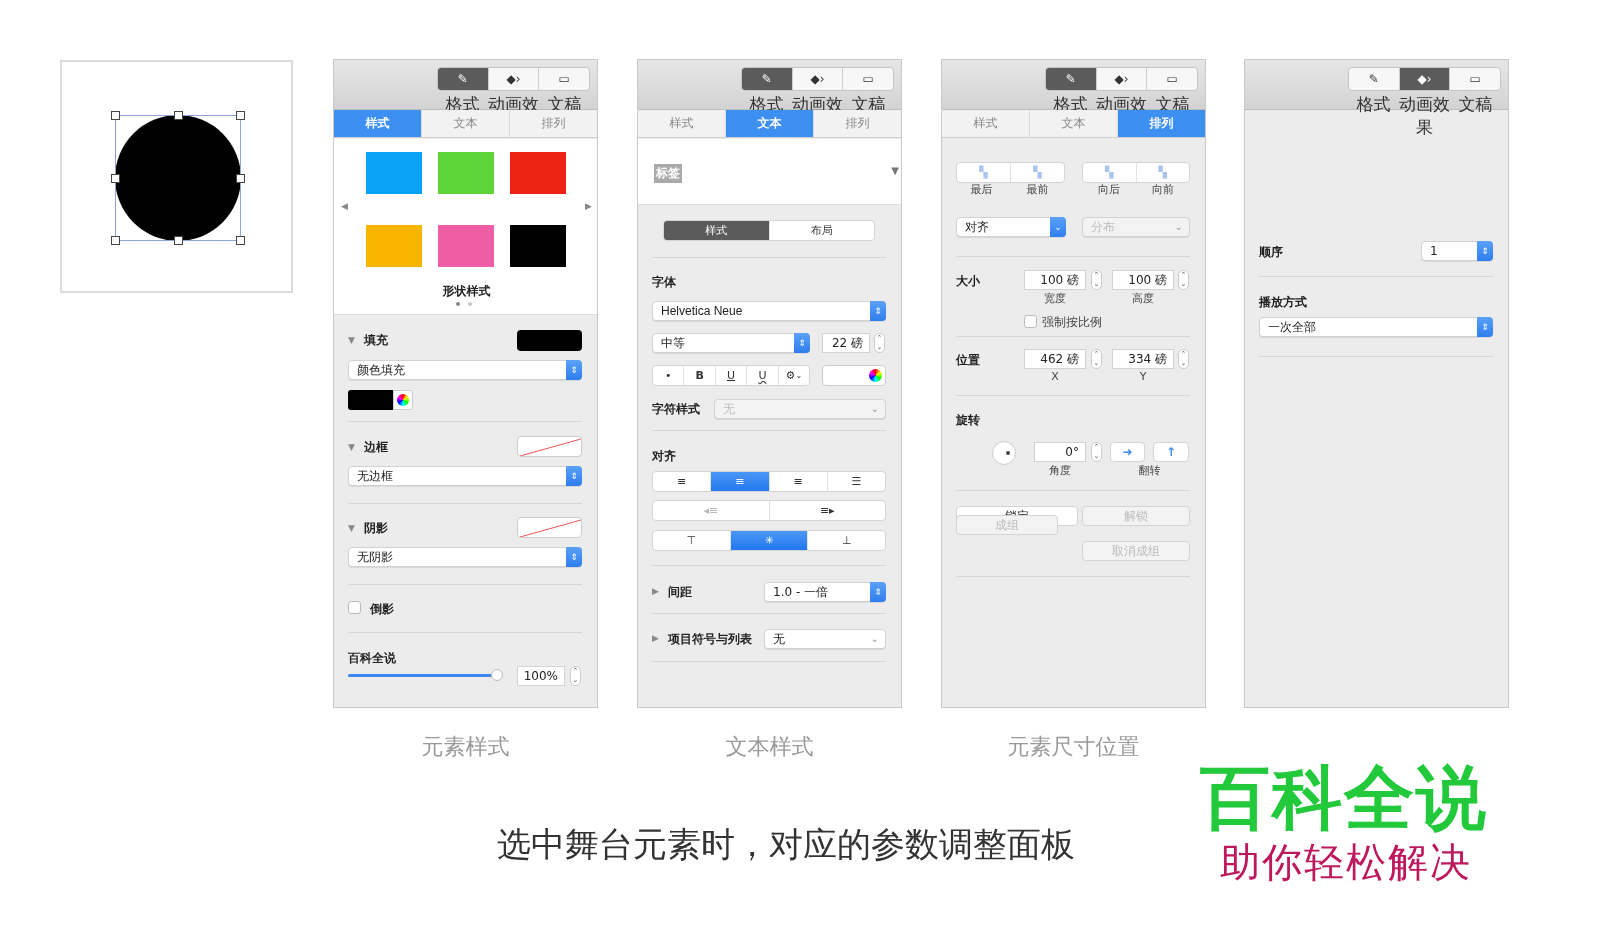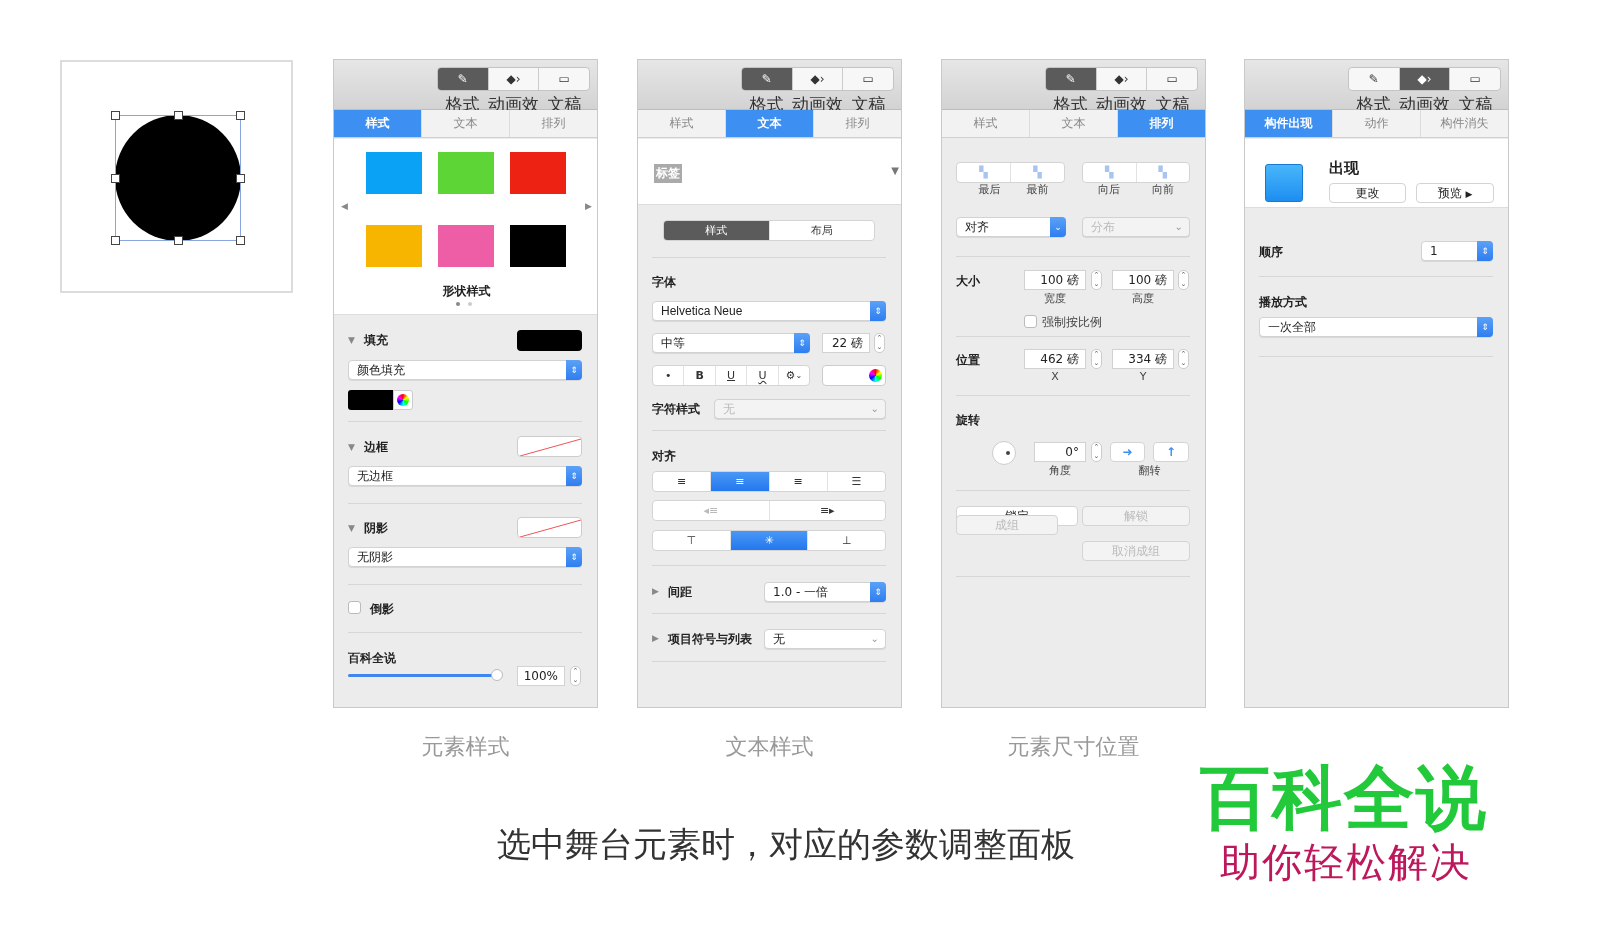--- a/index.html
+++ b/index.html
@@ -240,21 +240,21 @@
     <div class="tab on">排列</div>
   </div>
   <div class="seg" style="left:14px;top:102px;width:109px">
     <div style="color:#a9c4ee">▚</div>
     <div style="color:#a9c4ee">▚</div>
   </div>
   <div class="seg" style="left:140px;top:102px;width:108px">
     <div style="color:#a9c4ee">▚</div>
     <div style="color:#a9c4ee">▚</div>
   </div>
-  <div class="sub" style="left:20px;top:122px;width:55px">最后</div>
+  <div class="sub" style="left:12px;top:122px;width:55px">最后</div>
   <div class="sub" style="left:68px;top:122px;width:55px">最前</div>
   <div class="sub" style="left:140px;top:122px;width:54px">向后</div>
   <div class="sub" style="left:194px;top:122px;width:54px">向前</div>
   <div class="sel" style="left:14px;top:157px;width:110px"><span>对齐</span><div class="arr">⌄</div></div>
   <div class="sel dis" style="left:140px;top:157px;width:108px"><span>分布</span><span class="chev">⌄</span></div>
   <div class="divider" style="left:14px;top:196px;width:234px"></div>
   <div class="lbl" style="left:14px;top:213px">大小</div>
   <div class="field" style="left:82px;top:210px;width:62px">100 磅</div>
   <div class="stepper" style="left:149px;top:210px">⌃<br>⌄</div>
   <div class="field" style="left:170px;top:210px;width:62px">100 磅</div>
@@ -302,31 +302,20 @@
       <div class="tbbtn">
           <span>▭</span>
         </div>
     </div>
     <div class="tblabels">
       <span>格式</span>
       <span>动画效果</span>
       <span>文稿</span>
     </div>
   </div>
-  <div class="tabs">
-    <div class="tab on">构件出现</div>
-    <div class="tab">动作</div>
-    <div class="tab">构件消失</div>
-  </div>
-  <div class="abs" style="left:0;top:79px;width:265px;height:69px;background:#fff;border-bottom:1px solid #ddd">
-    <div class="abs" style="left:20px;top:25px;width:38px;height:38px;border-radius:3px;background:linear-gradient(#48b6fb,#1d8ef0);border:1px solid #1a78d0"></div>
-    <div class="abs" style="left:84px;top:20px;font-size:15px;font-weight:bold;color:#222">出现</div>
-    <div class="btn" style="left:84px;top:44px;width:77px">更改</div>
-    <div class="btn" style="left:171px;top:44px;width:78px"><span>预览</span> <span style="font-size:9px">▶</span></div>
-  </div>
   <div class="lbl" style="left:14px;top:184px">顺序</div>
   <div class="sel" style="left:176px;top:181px;width:72px"><span>1</span><div class="arr">⇕</div></div>
   <div class="divider" style="left:14px;top:216px;width:234px"></div>
   <div class="lbl" style="left:14px;top:234px">播放方式</div>
   <div class="sel" style="left:14px;top:257px;width:234px"><span>一次全部</span><div class="arr">⇕</div></div>
   <div class="divider" style="left:14px;top:296px;width:234px"></div>
 </div>
 
 <div class="caption" style="left:333px">元素样式</div>
 <div class="caption" style="left:637px">文本样式</div>

